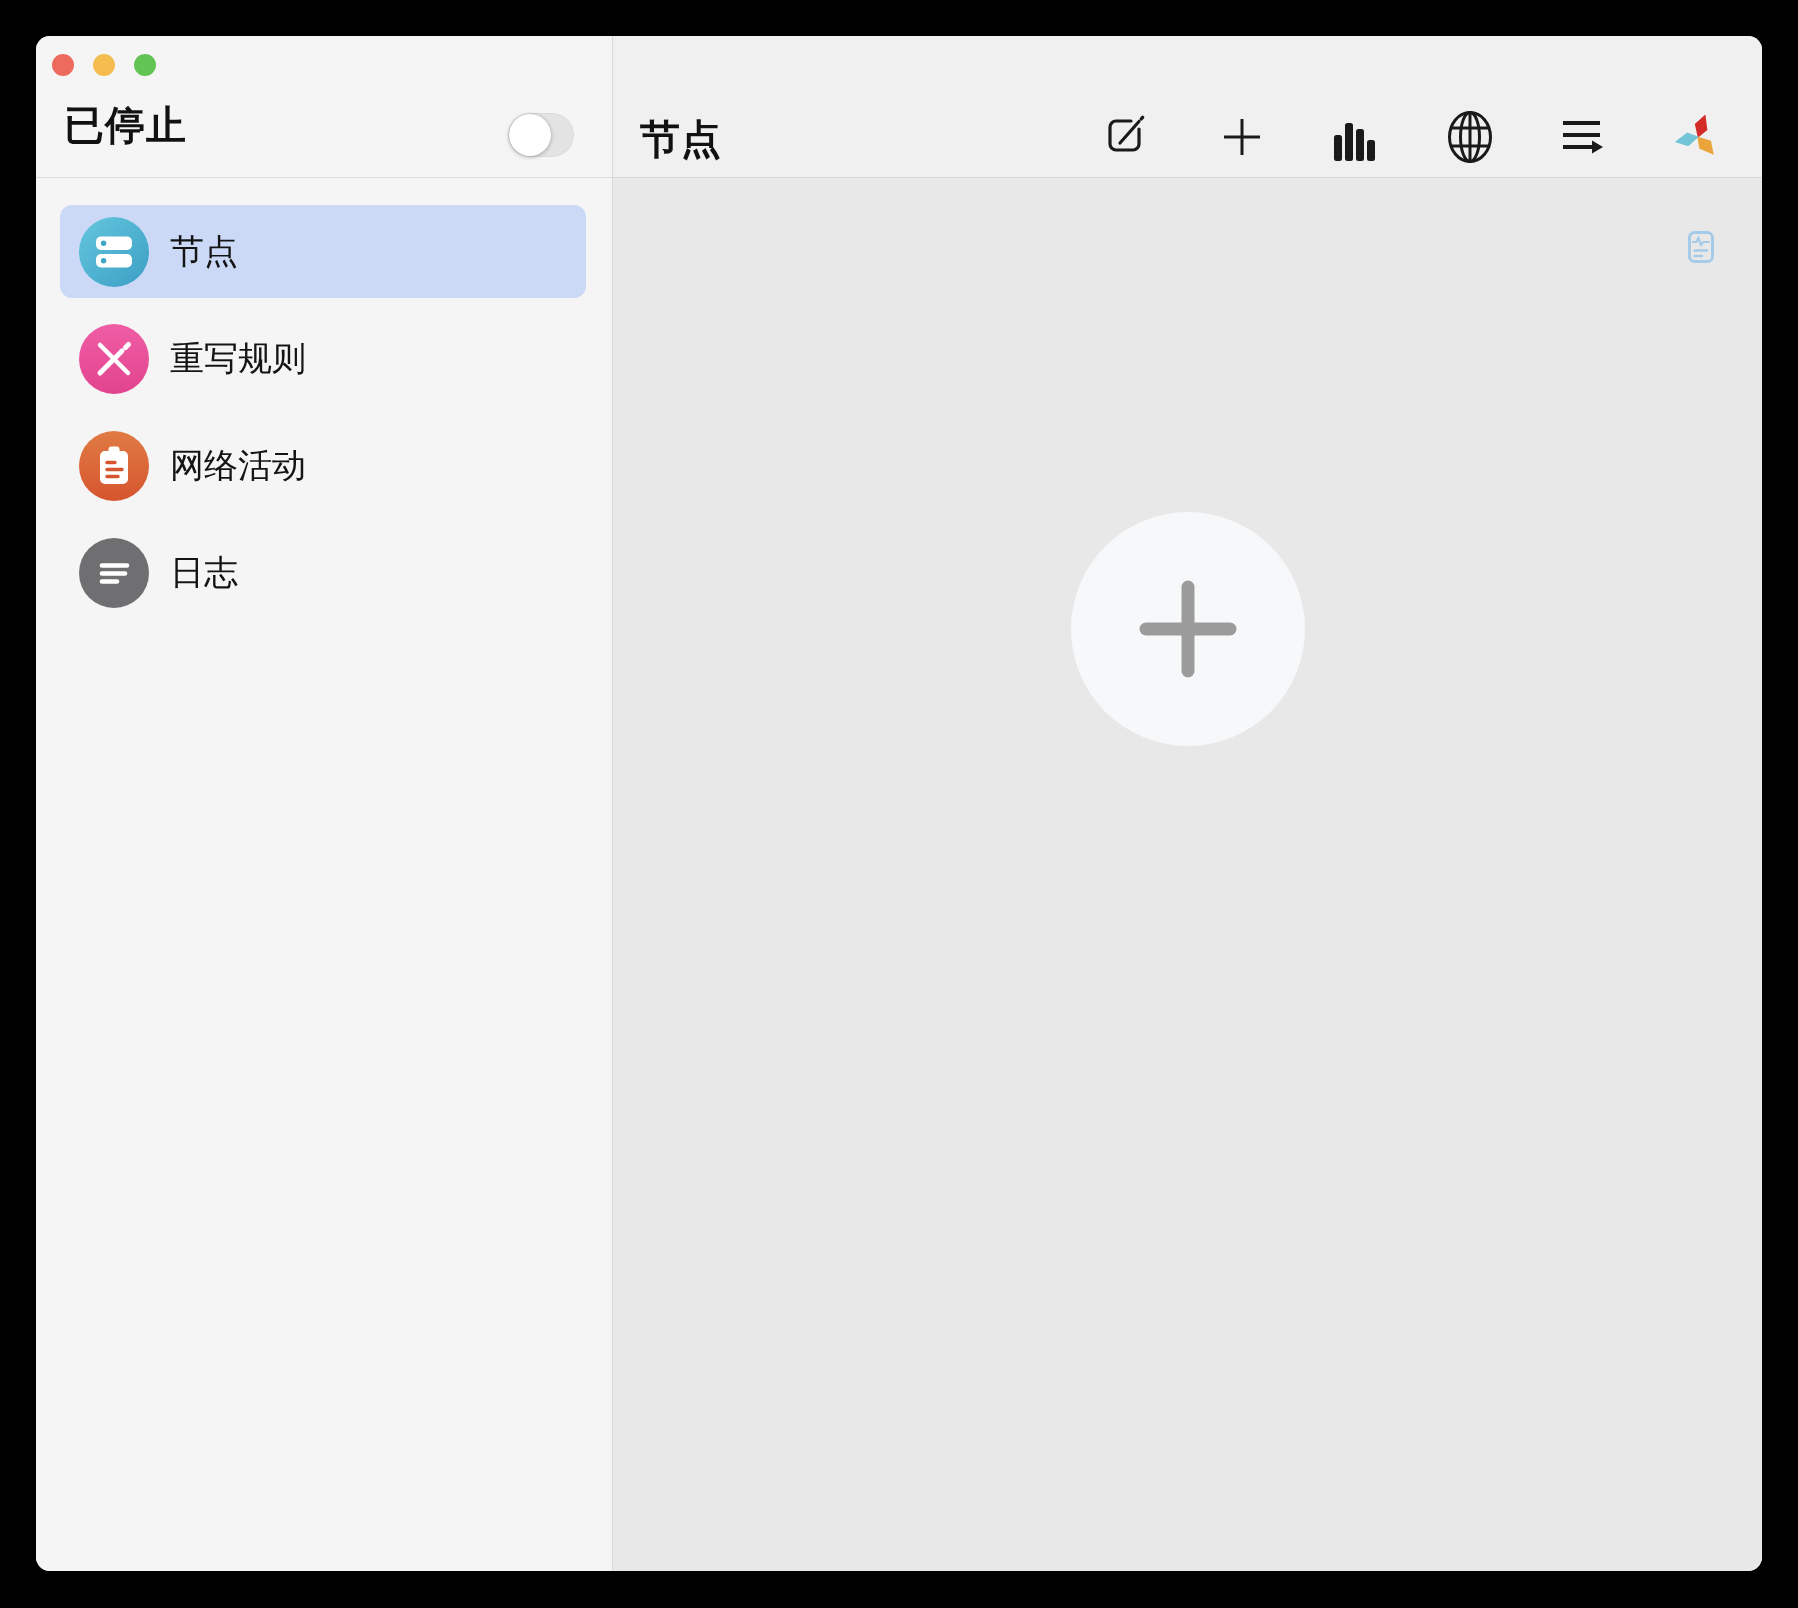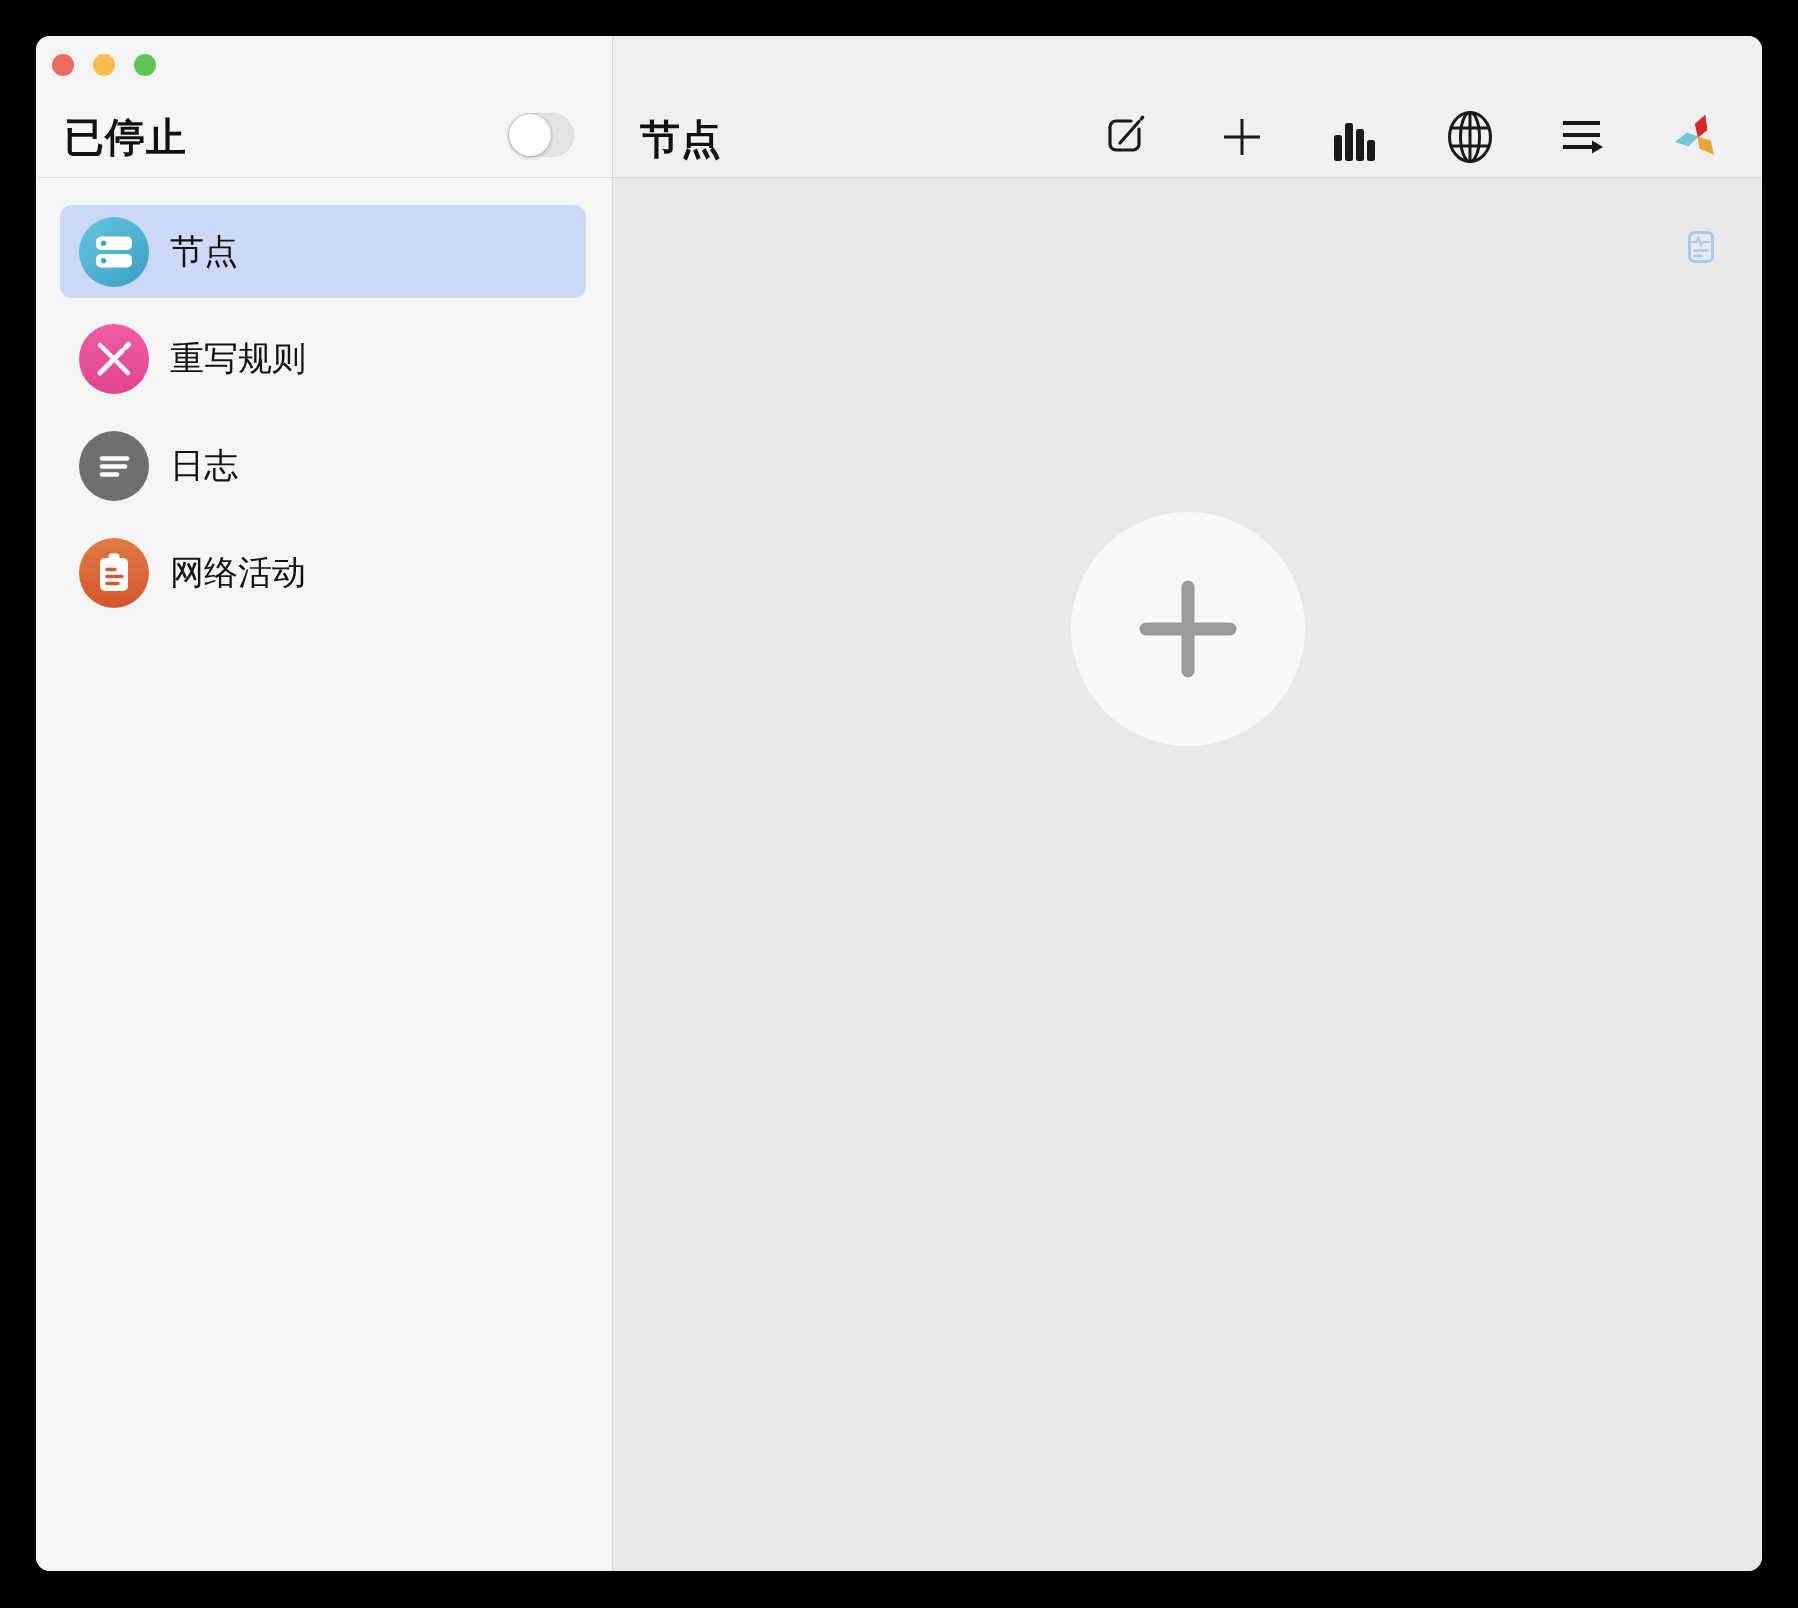--- a/index.html
+++ b/index.html
@@ -17,21 +17,21 @@
   }
   .sidebar-header {
     height:142px; position:relative; border-bottom:1px solid #dcdbdc; flex:0 0 auto;
   }
   .traffic-lights { position:absolute; left:16px; top:18px; display:flex; gap:19px; }
   .traffic-lights .dot { width:22px; height:22px; border-radius:50%; }
   .dot.red    { background:#ed6a5f; }
   .dot.yellow { background:#f5bd4f; }
   .dot.green  { background:#61c455; }
   .status-title {
-    position:absolute; left:28px; top:74px; font-size:40px; font-weight:700; color:#111;
+    position:absolute; left:28px; top:62px; font-size:40px; font-weight:700; color:#111;
     letter-spacing:1px;
   }
   .toggle {
     position:absolute; right:38px; top:77px; width:66px; height:44px;
     border-radius:22px; background:#e4e3e4; box-shadow:inset 0 0 0 1px rgba(0,0,0,0.03);
     cursor:pointer;
   }
   .toggle .knob {
     position:absolute; left:1px; top:1px; width:42px; height:42px; border-radius:50%;
     background:#fff; box-shadow:0 1px 4px rgba(0,0,0,0.28), 0 0 1px rgba(0,0,0,0.15);
@@ -113,41 +113,41 @@
           <svg width="70" height="70" viewBox="0 0 70 70">
             <line x1="21" y1="49" x2="43" y2="27" stroke="#fff" stroke-width="5" stroke-linecap="round"></line>
             <line x1="46.5" y1="23.5" x2="49.5" y2="20.5" stroke="#fff" stroke-width="5" stroke-linecap="round"></line>
             <line x1="21" y1="21" x2="49" y2="49" stroke="#fff" stroke-width="4.5" stroke-linecap="round"></line>
           </svg>
         </div>
         <div class="item-label">重写规则</div>
       </div>
 
       <div class="side-item">
-        <div class="item-circle circle-log">
-          <svg width="70" height="70" viewBox="0 0 70 70">
-            <line x1="23" y1="27.5" x2="48" y2="27.5" stroke="#fff" stroke-width="4.6" stroke-linecap="round"></line>
-            <line x1="23" y1="35.5" x2="46" y2="35.5" stroke="#fff" stroke-width="4.6" stroke-linecap="round"></line>
-            <line x1="23" y1="43.5" x2="38" y2="43.5" stroke="#fff" stroke-width="4.6" stroke-linecap="round"></line>
-          </svg>
-        </div>
-        <div class="item-label">日志</div>
-      </div>
-
-      <div class="side-item">
         <div class="item-circle circle-activity">
           <svg width="70" height="70" viewBox="0 0 70 70">
             <rect x="21" y="20" width="28" height="33" rx="5" fill="#fff"></rect>
             <rect x="29.5" y="15.5" width="11" height="9" rx="3" fill="#fff"></rect>
             <line x1="28" y1="31.5" x2="36" y2="31.5" stroke="#d6552e" stroke-width="3.4" stroke-linecap="round"></line>
             <line x1="28" y1="38.5" x2="43" y2="38.5" stroke="#d6552e" stroke-width="3.4" stroke-linecap="round"></line>
             <line x1="28" y1="45.5" x2="39" y2="45.5" stroke="#d6552e" stroke-width="3.4" stroke-linecap="round"></line>
           </svg>
         </div>
         <div class="item-label">网络活动</div>
+      </div>
+
+      <div class="side-item">
+        <div class="item-circle circle-log">
+          <svg width="70" height="70" viewBox="0 0 70 70">
+            <line x1="23" y1="27.5" x2="48" y2="27.5" stroke="#fff" stroke-width="4.6" stroke-linecap="round"></line>
+            <line x1="23" y1="35.5" x2="46" y2="35.5" stroke="#fff" stroke-width="4.6" stroke-linecap="round"></line>
+            <line x1="23" y1="43.5" x2="38" y2="43.5" stroke="#fff" stroke-width="4.6" stroke-linecap="round"></line>
+          </svg>
+        </div>
+        <div class="item-label">日志</div>
       </div>
 
     </div>
   </div>
 
   <div class="main">
     <div class="main-toolbar">
       <div class="main-title">节点</div>
 
       <div class="toolbar-icons">

